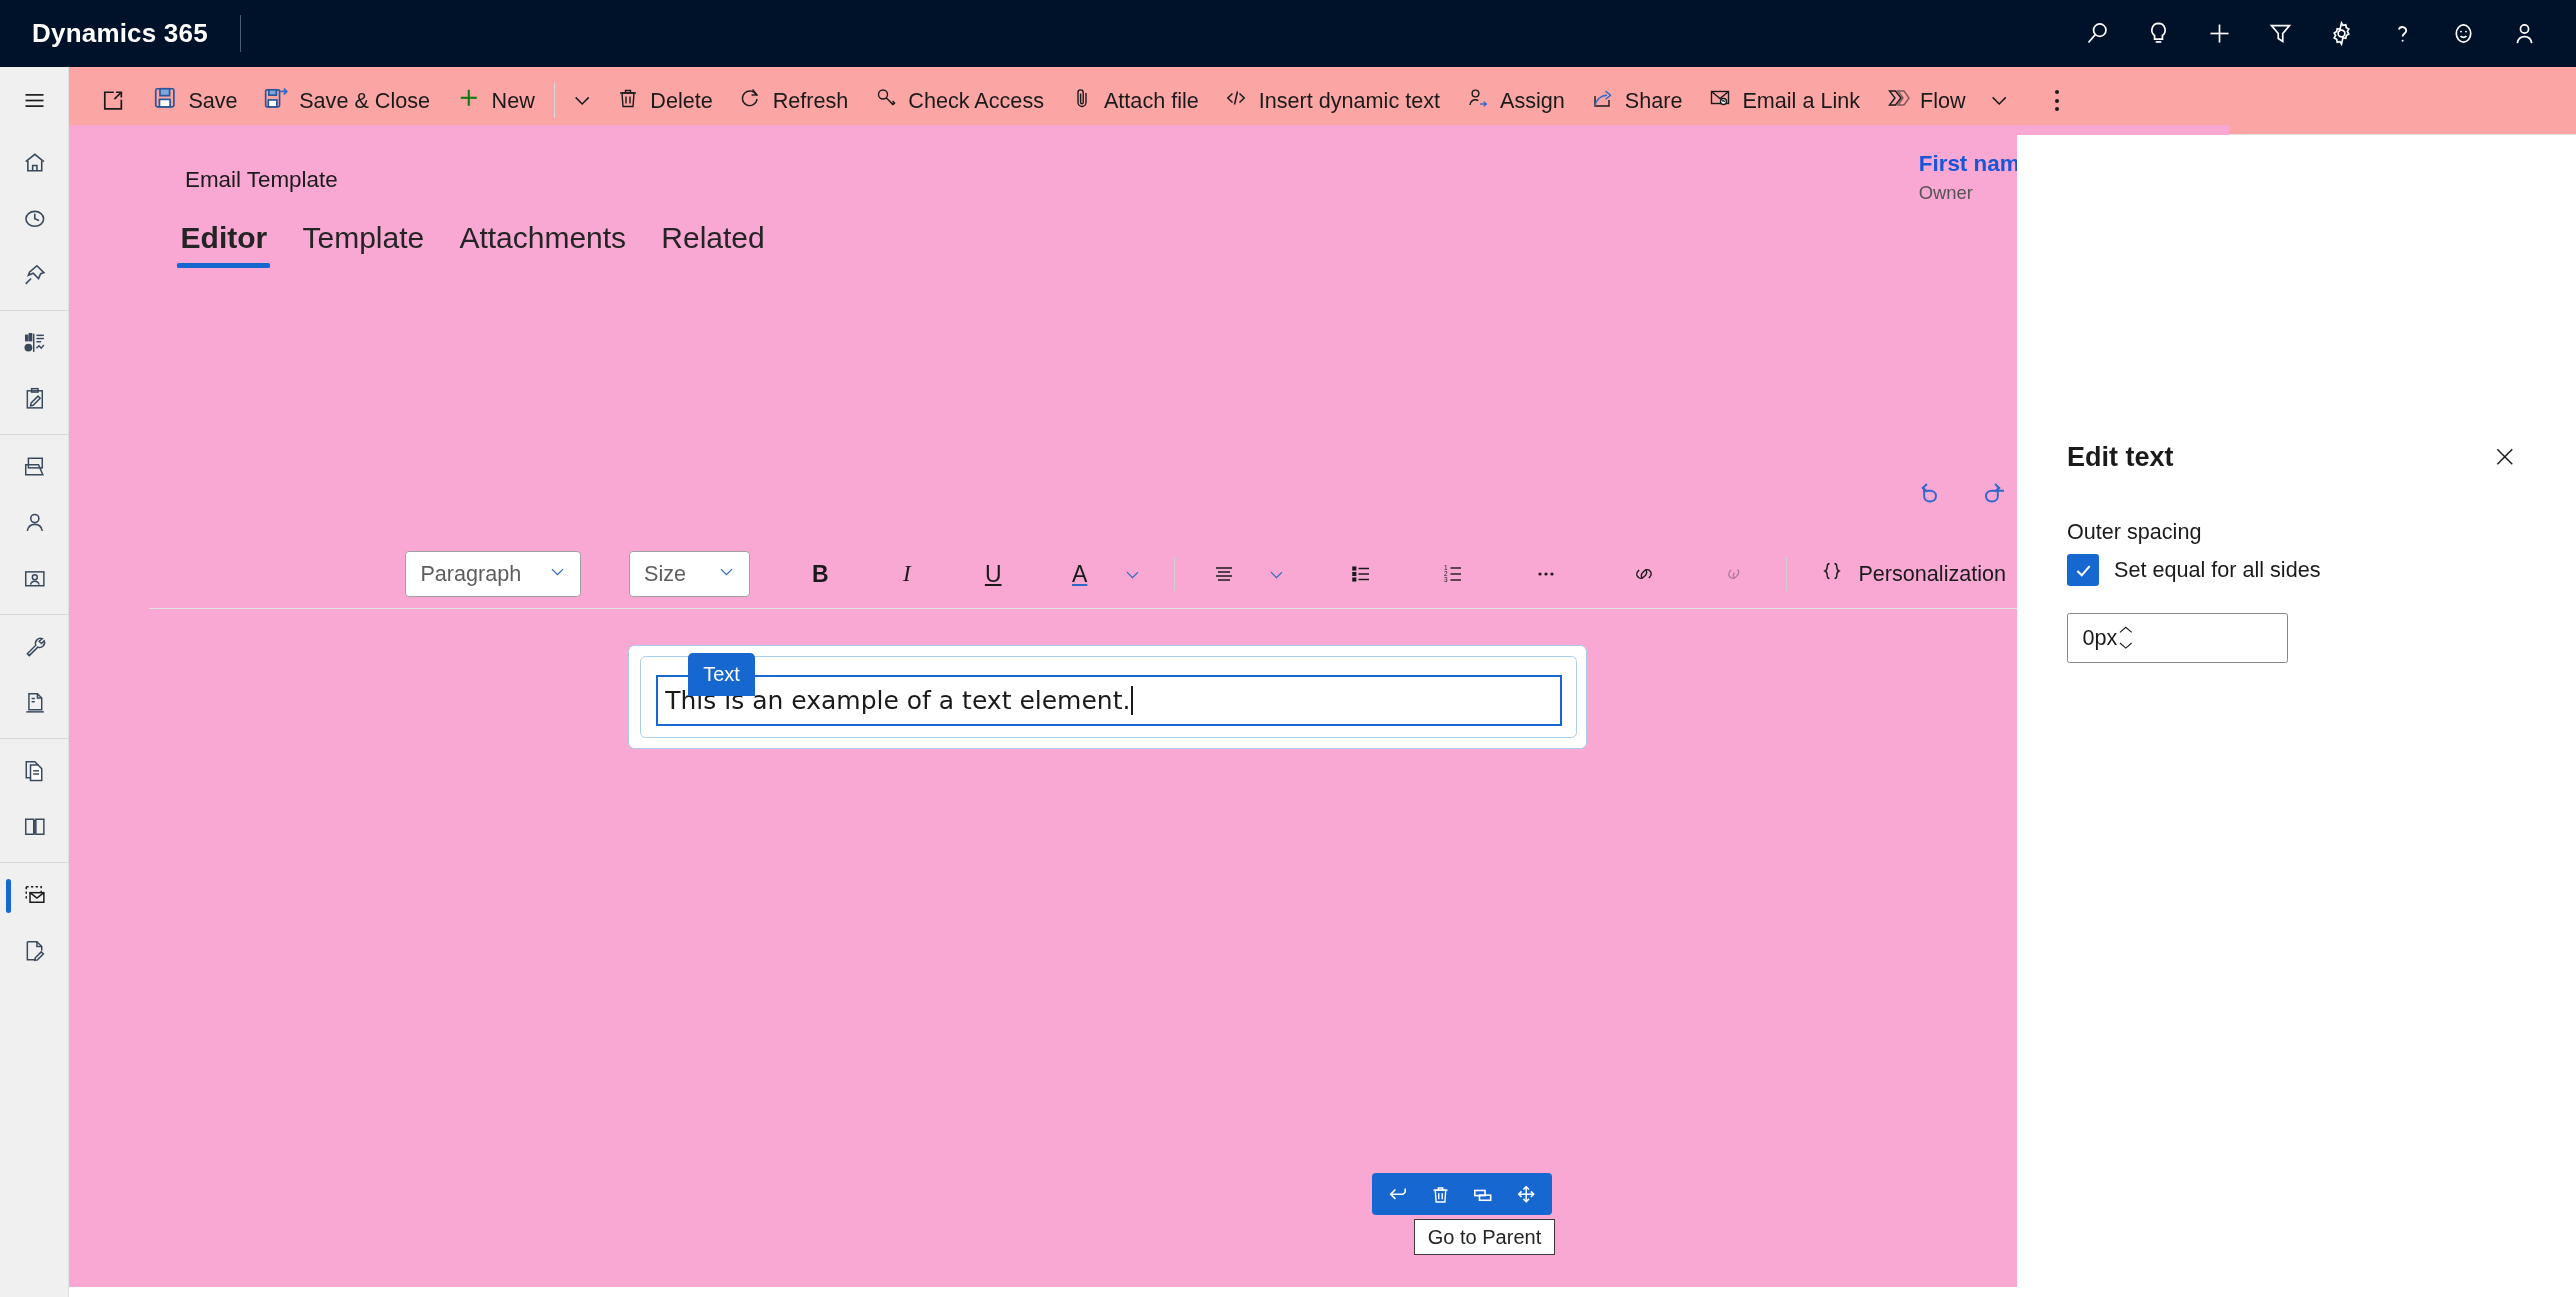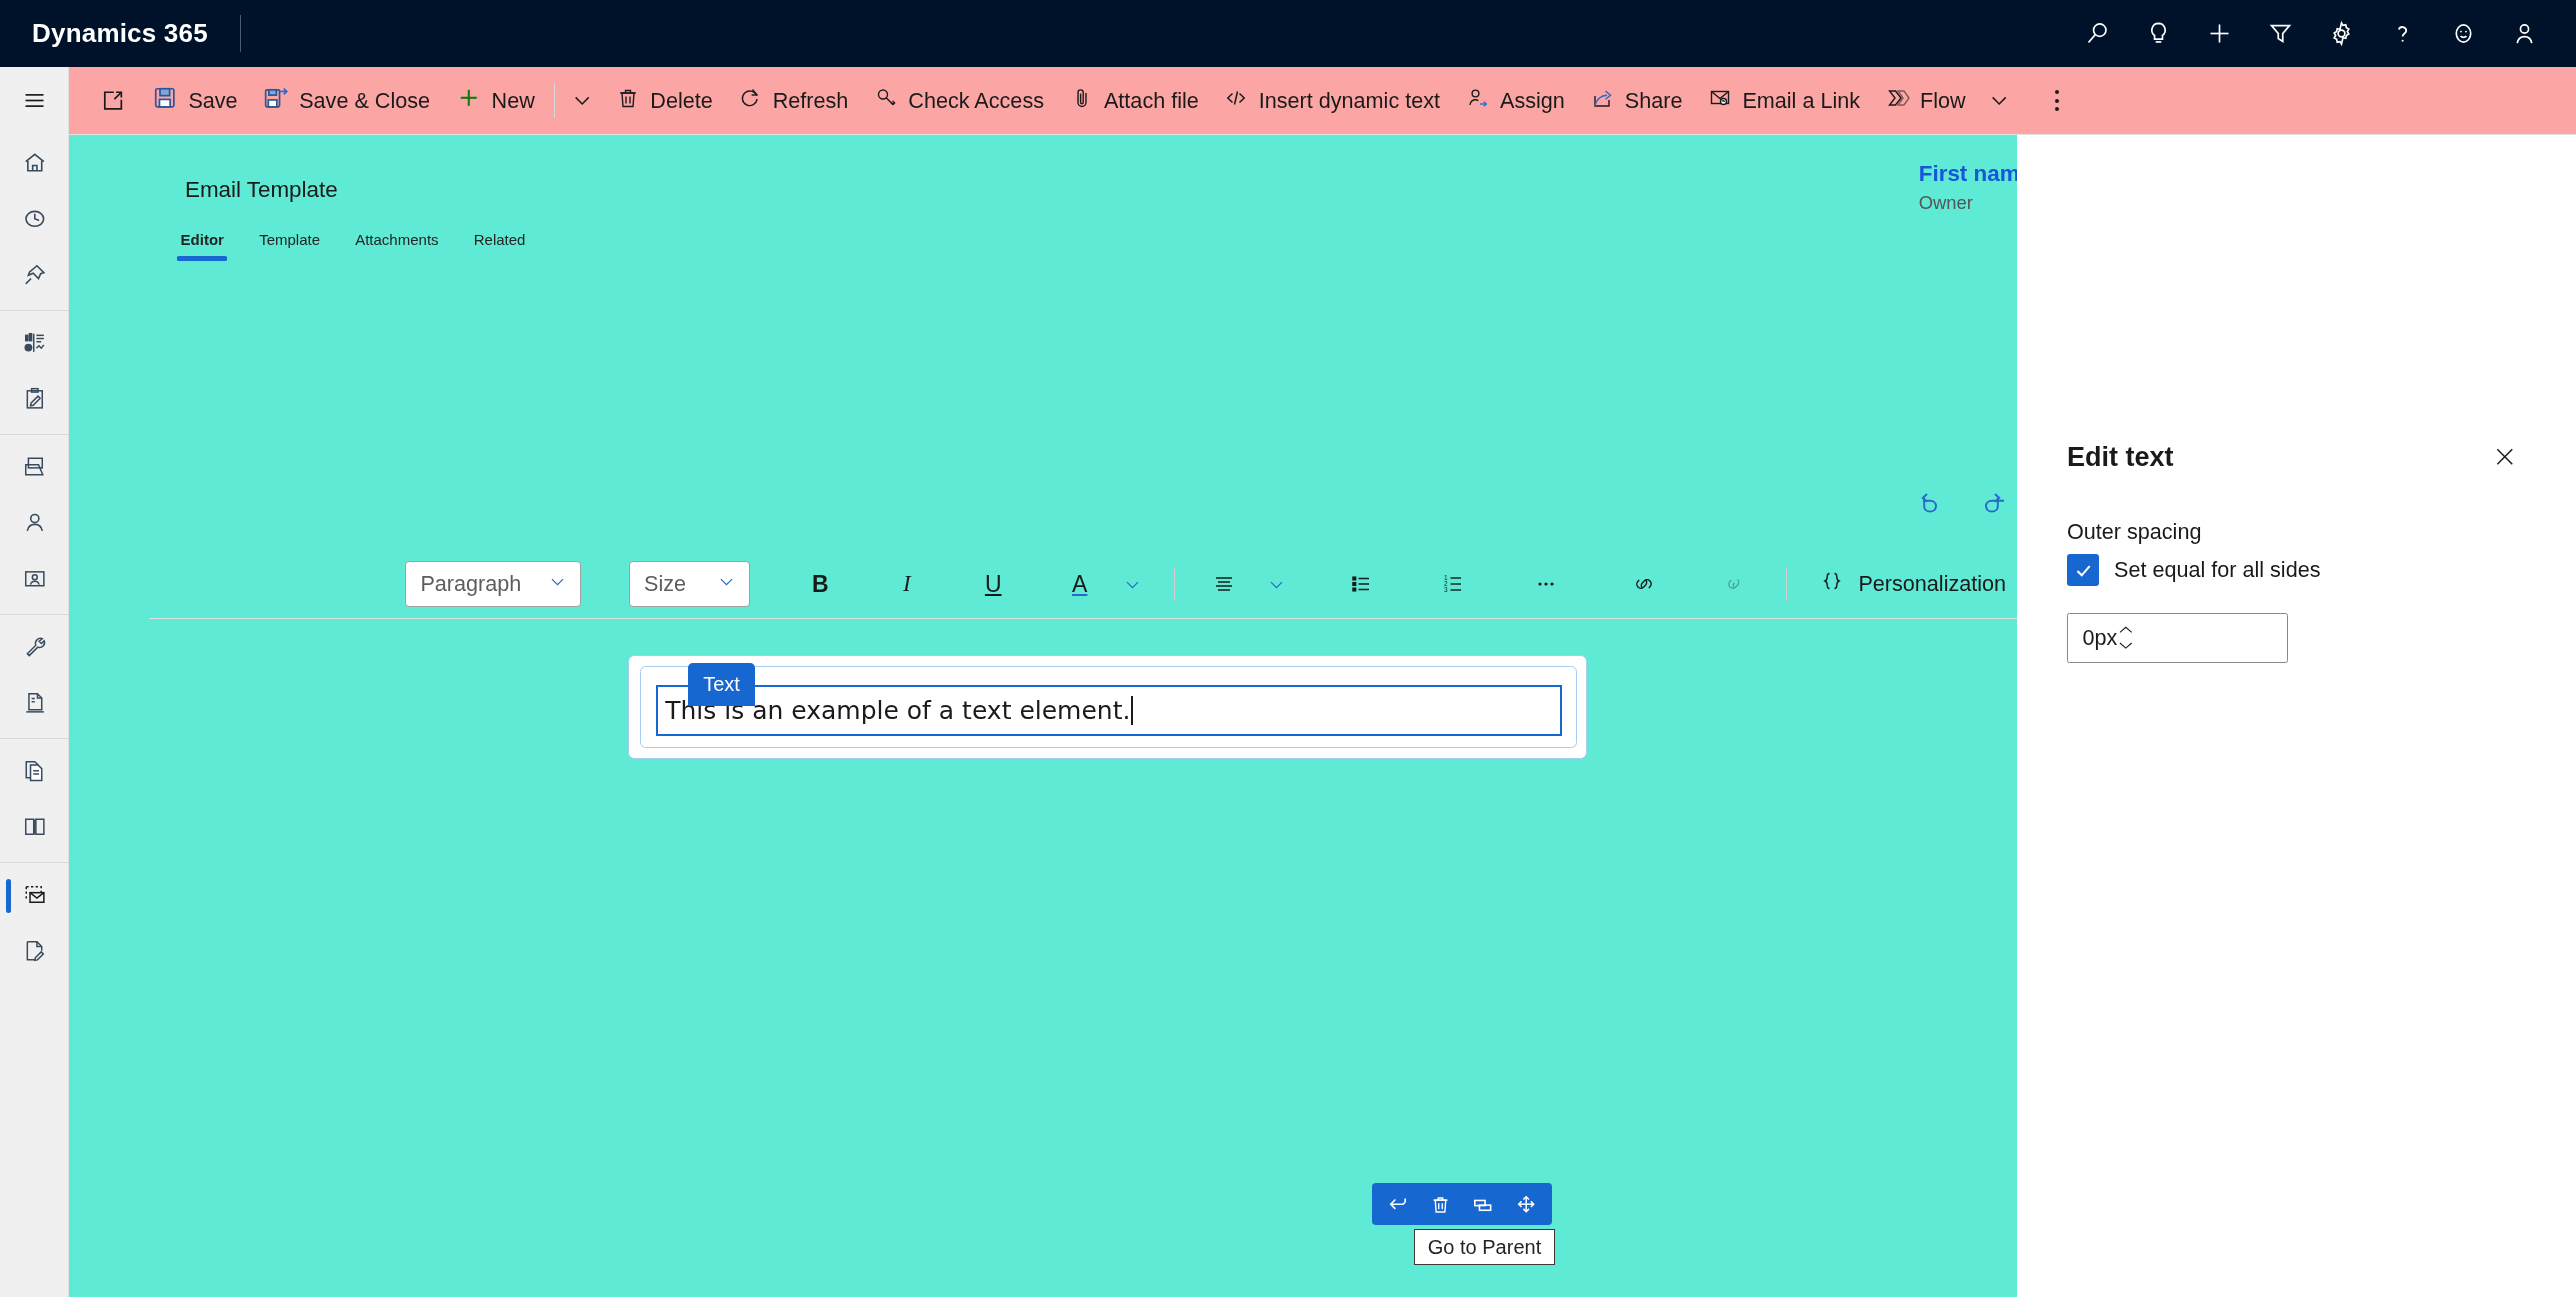--- a/index.html
+++ b/index.html
@@ -87,23 +87,23 @@
   }
   .side-divider { width: 69px; height: 0.8px; background: #d9d9d9; margin: 5.6px 0; }
   .side-hamburger {
     position: absolute; top: 0; left: 0;
     width: 69px; height: 69px;
     display:flex; align-items:center; justify-content:center; cursor:pointer;
   }
 
   
   .main {
-    position: absolute; top: 135px; left: 69px;
+    position: absolute; top: 125px; left: 69px;
     width: 2160px; height: 1162px;
-    background: #5eead4;
+    background: #f9a8d4;
   }
   .page-title {
     position: absolute; top: 42px; left: 116px;
     font-size: 22.4px; color: #1a1a1a;
   }
   .owner-box {
     position: absolute; top: 25.6px; right: 35px;
     display: flex; align-items: flex-start; gap: 21px;
   }
   .owner-text { text-align: left; }
@@ -112,21 +112,21 @@
   .owner-chev { margin-top: 4.8px; cursor:pointer; }
 
   
   .tabs {
     position: absolute; top: 96px; left: 94px;
     display: flex; align-items: flex-end; gap: 0;
   }
   .tab {
     position: relative;
     padding: 0 17.6px 12.8px 17.6px;
-    font-size: 15px; color: #242424;
+    font-size: 30px; color: #242424;
     cursor: pointer;
   }
   .tab.active { font-weight: 700; }
   .tab.active::after {
     content: "";
     position: absolute; left: 14.4px; right: 14.4px; bottom: 0;
     height: 4.8px; background: #1767d1; border-radius: 1.6px;
   }
 
   

